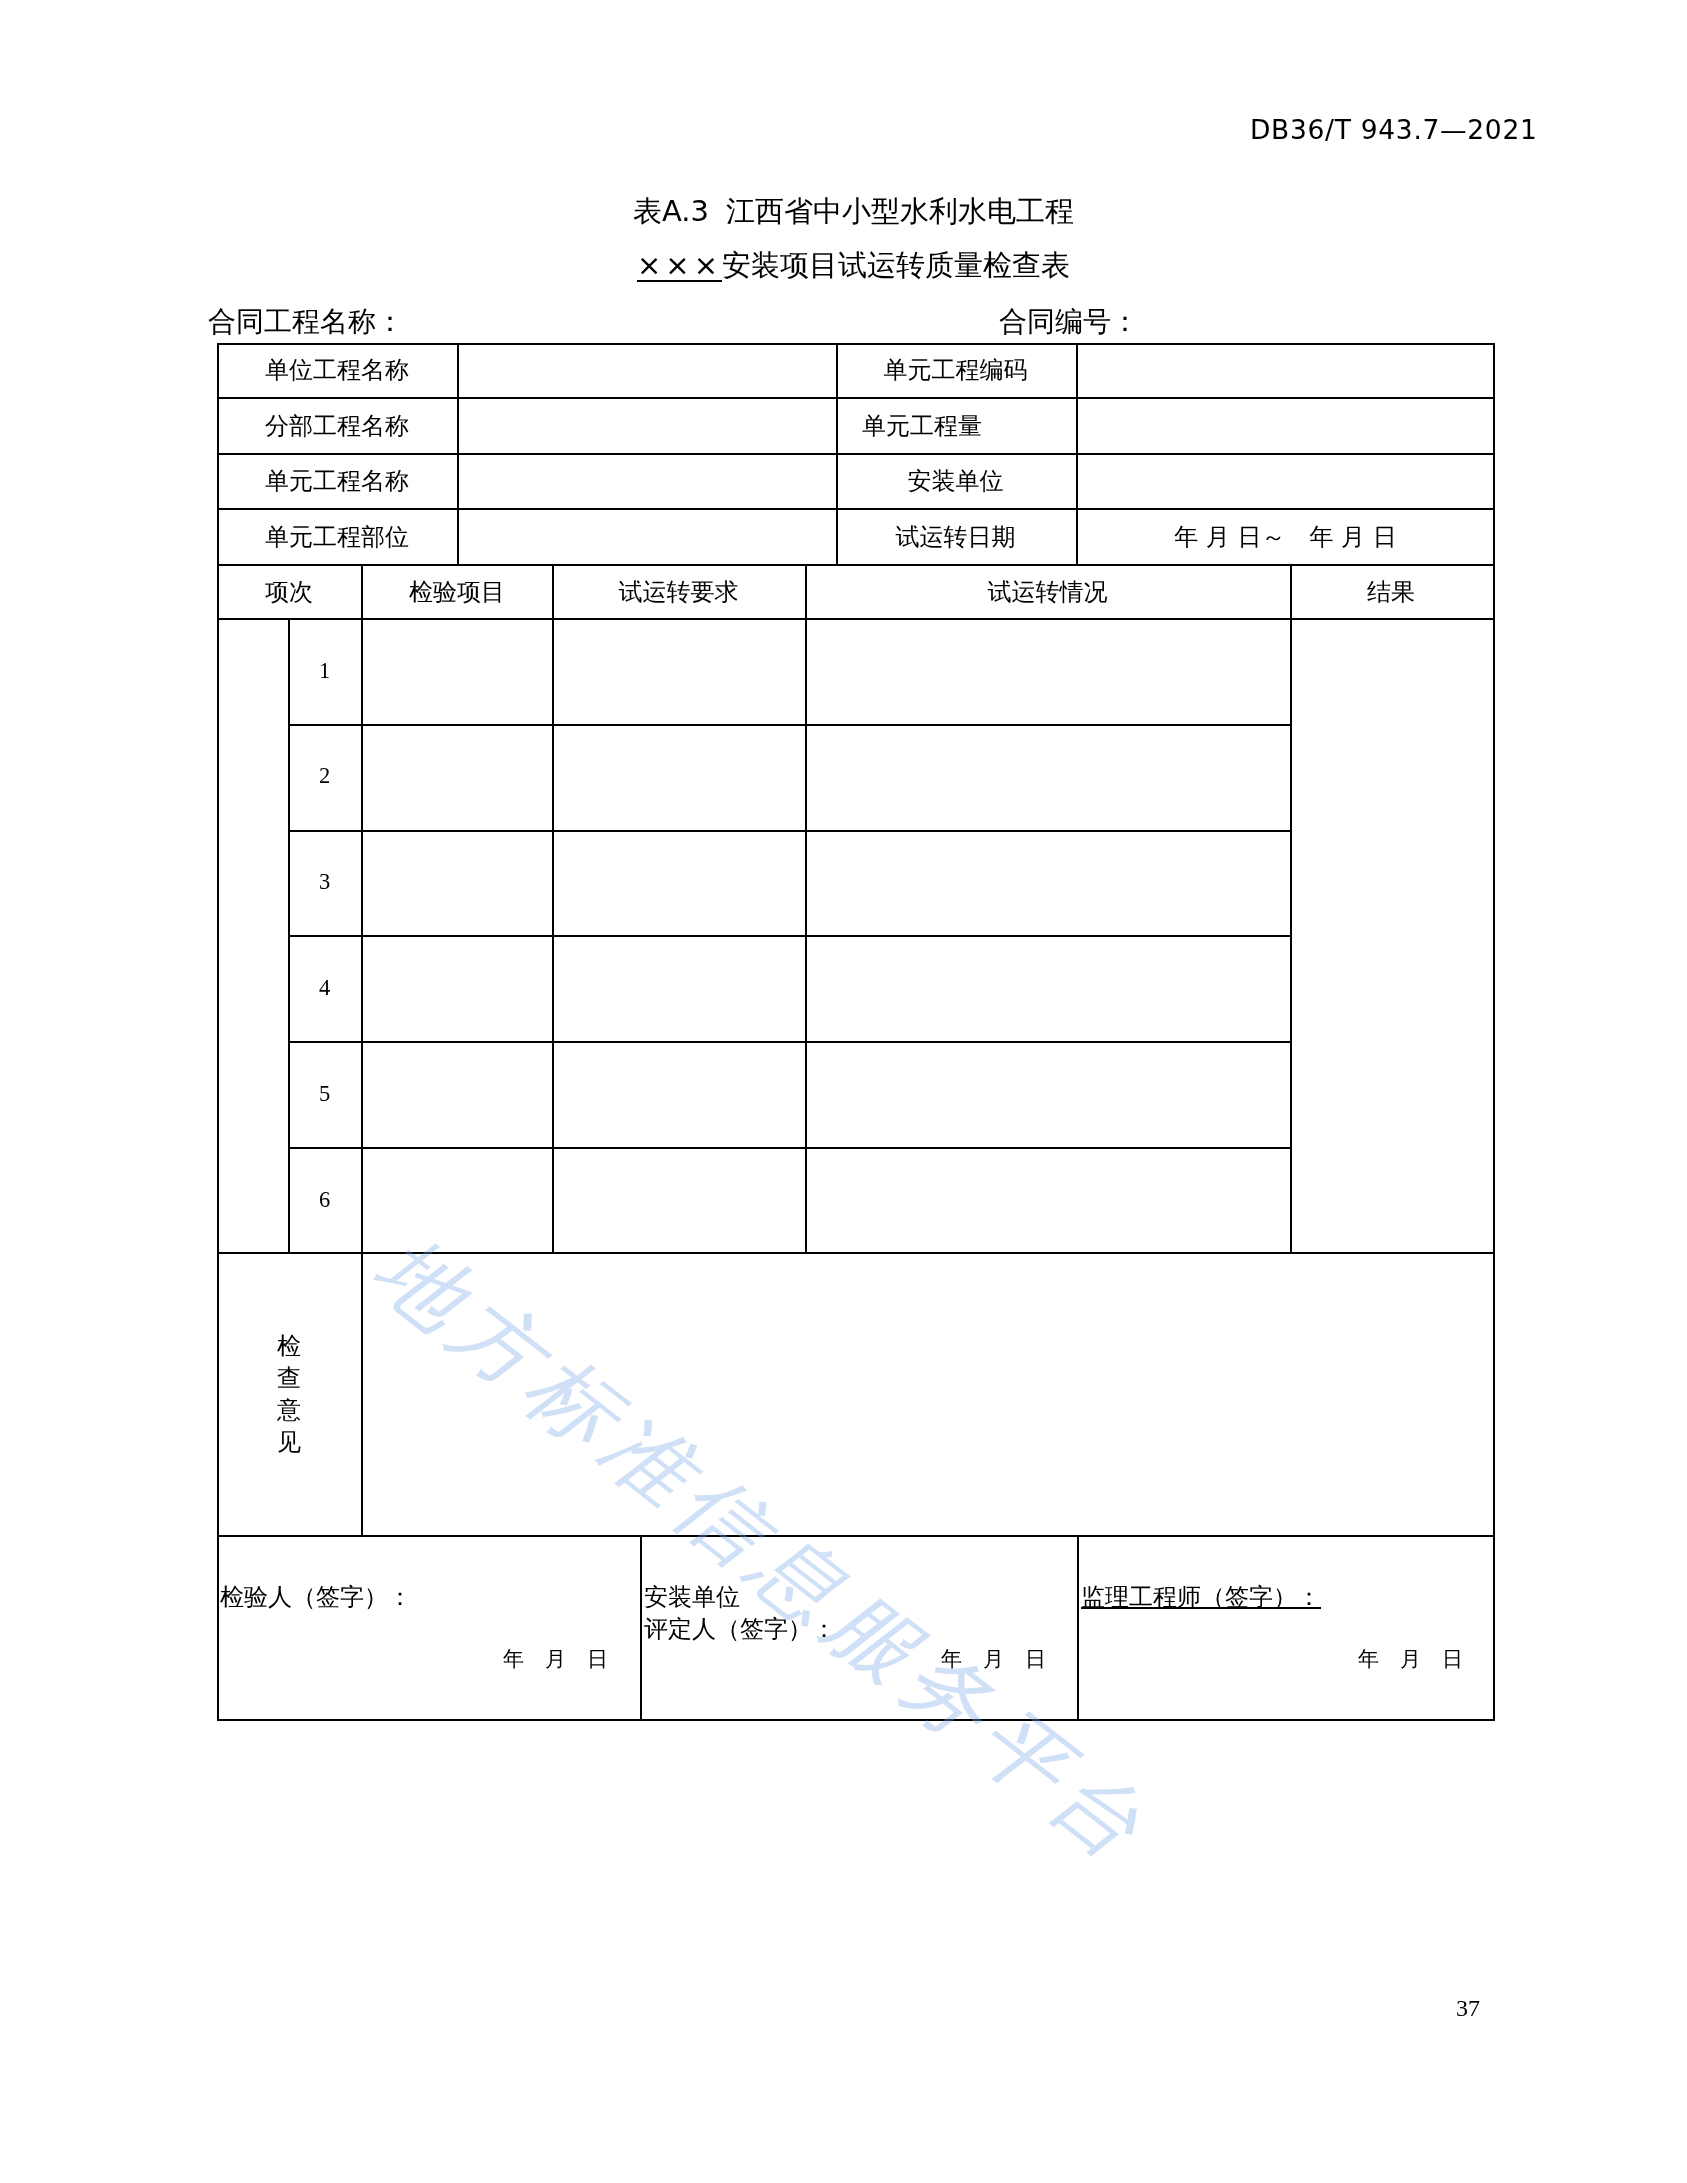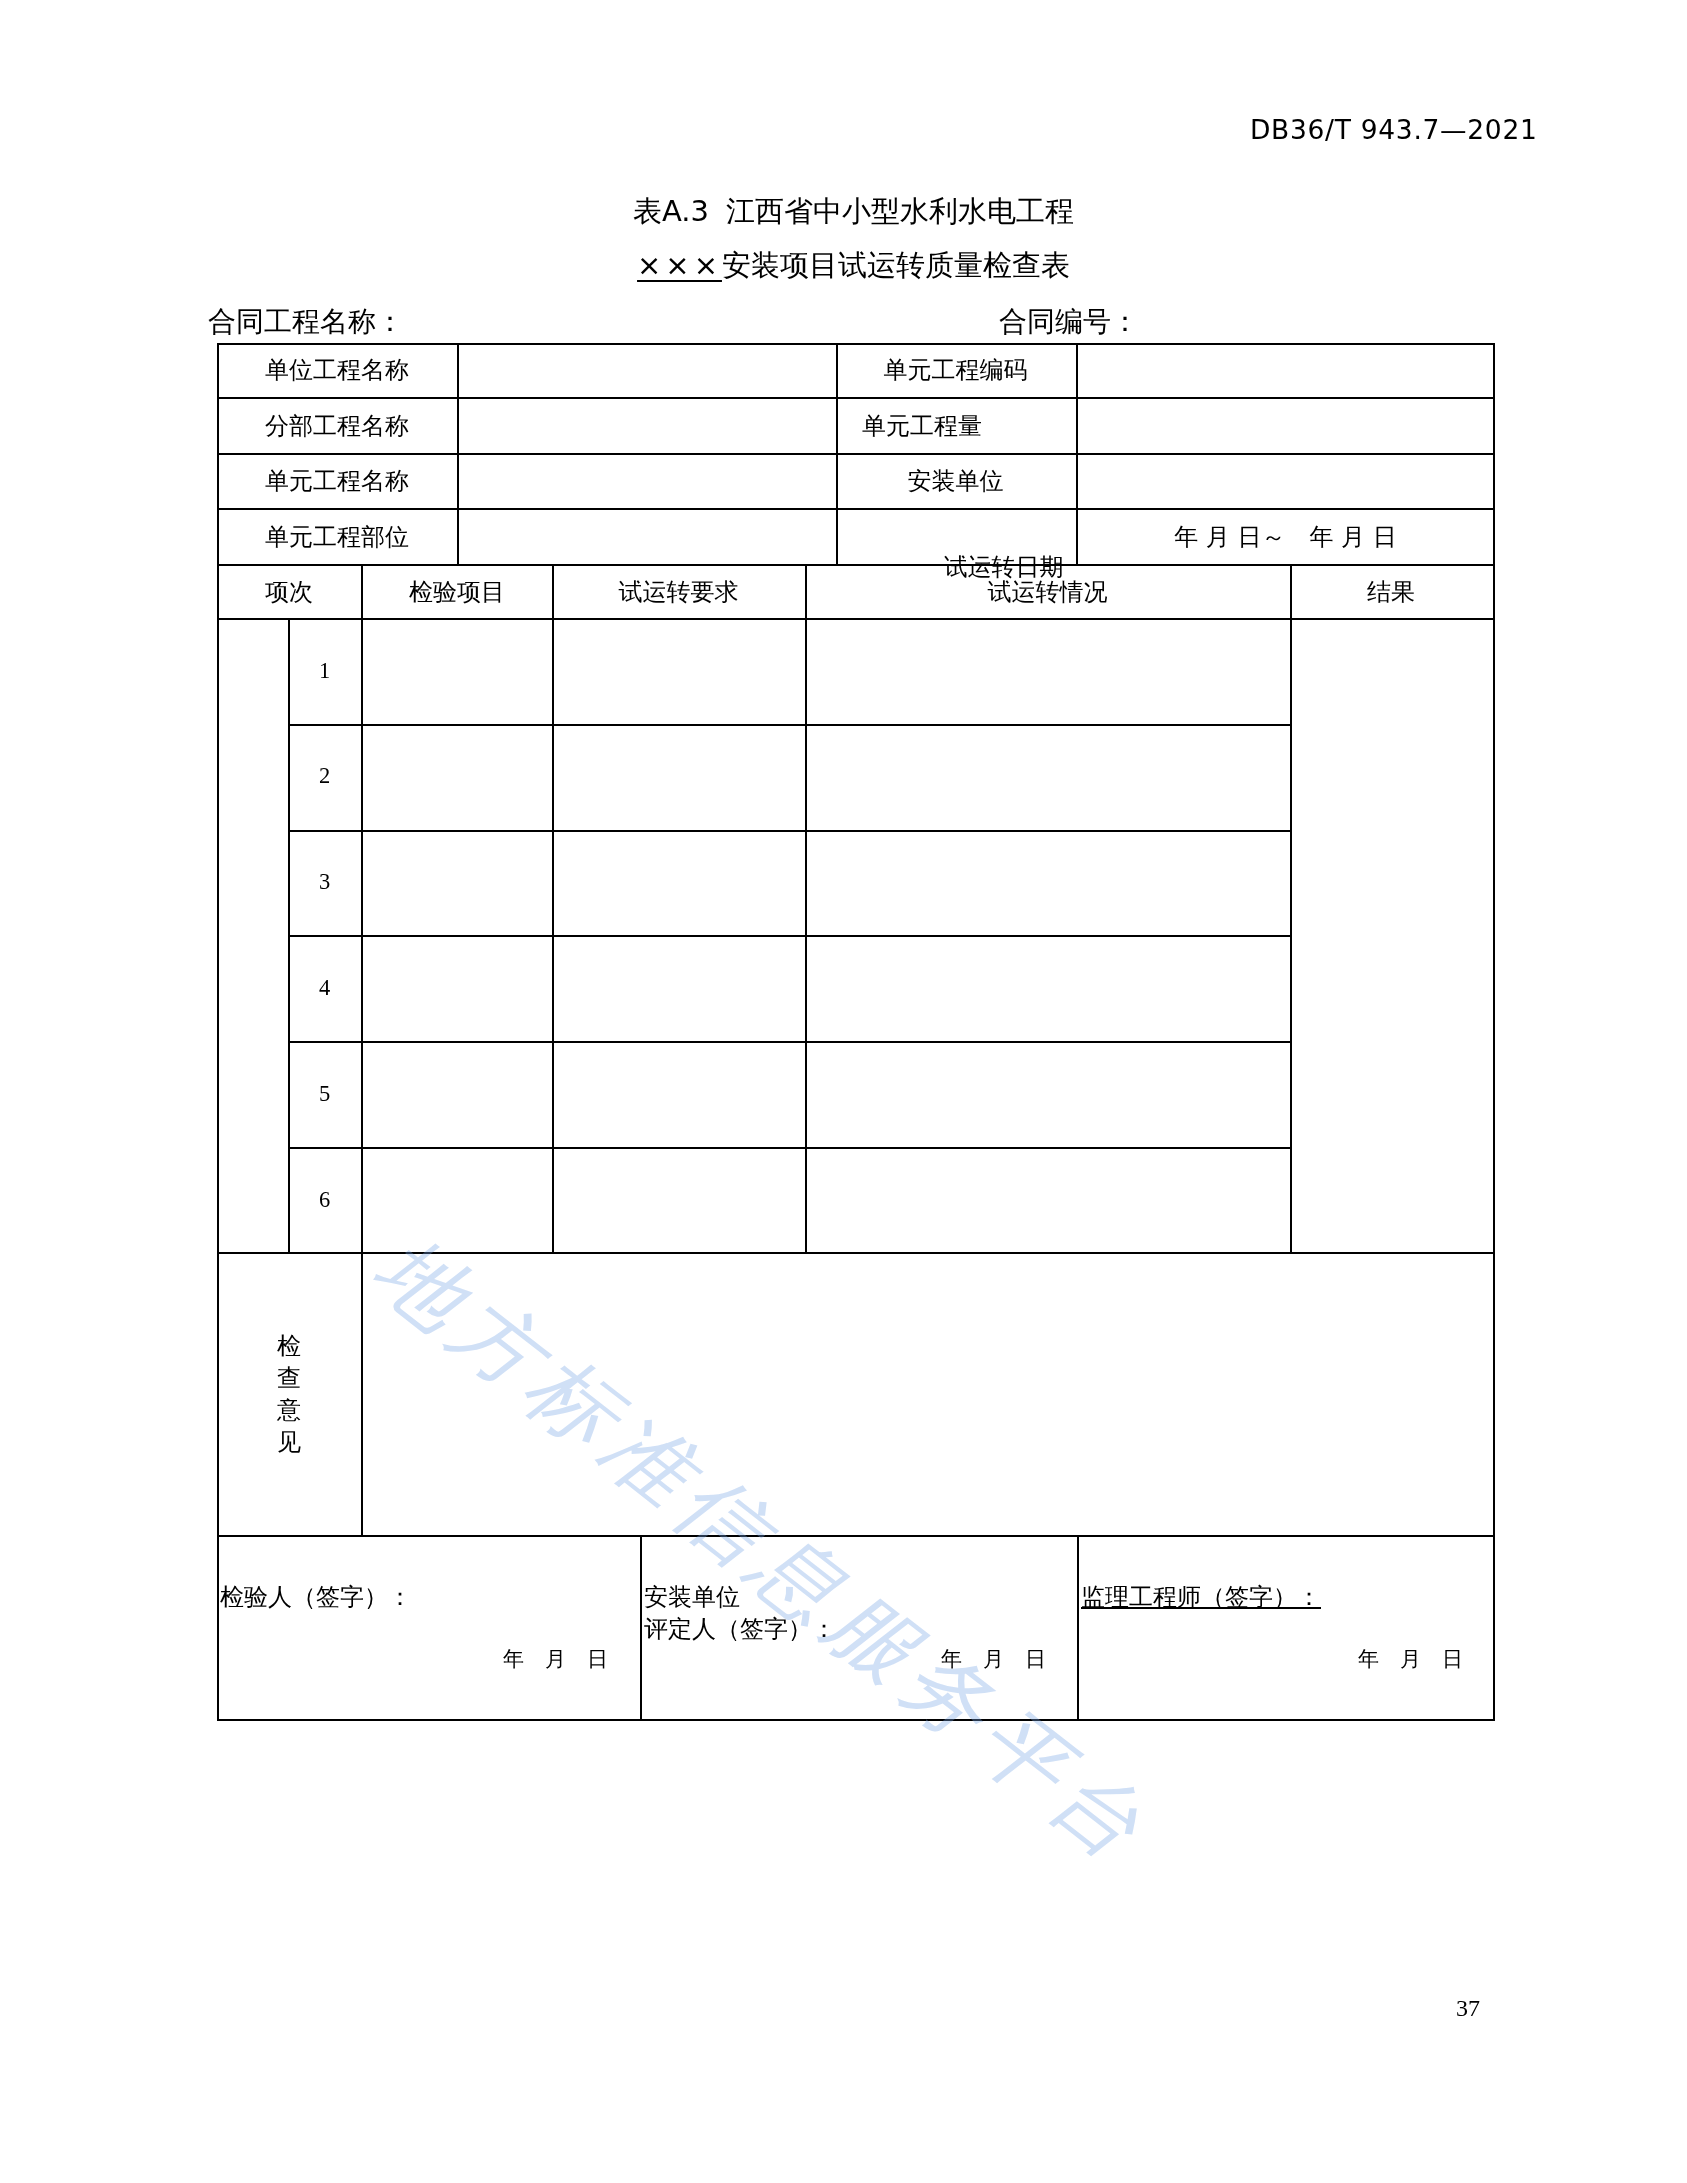--- a/index.html
+++ b/index.html
@@ -113,21 +113,21 @@
 <div class="cell-text" style="left:820px; width:204px; top:410px;">单元工程量</div>
 <div class="input-cell" style="left:1078px; width:415px; top:399px; height:54px;"></div>
 
 <div class="cell-text" style="left:218px; width:238px; top:465px;">单元工程名称</div>
 <div class="input-cell" style="left:458px; width:378px; top:455px; height:54px;"></div>
 <div class="cell-text" style="left:836px; width:239px; top:465px;">安装单位</div>
 <div class="input-cell" style="left:1078px; width:415px; top:455px; height:54px;"></div>
 
 <div class="cell-text" style="left:218px; width:238px; top:521px;text-align:center;">单元工程部位</div>
 <div class="input-cell" style="left:458px; width:378px; top:510px; height:54px;"></div>
-<div class="cell-text" style="left:836px; width:239px; top:551px;margin-left:48px;">试运转日期</div>
+<div class="cell-text" style="left:836px; width:239px; top:521px;">试运转日期</div>
 <div class="cell-text" style="left:1078px; width:415px; top:521px;">年 月 日～　年 月 日</div>
 
 <div class="cell-text" style="left:218px; width:142px; top:576px;">项次</div>
 <div class="cell-text" style="left:361px; width:192px; top:576px;">检验项目</div>
 <div class="cell-text" style="left:552px; width:253px; top:576px;">试运转要求</div>
 <div class="cell-text" style="left:805px; width:485px; top:576px;">试运转情况</div>
 <div class="cell-text" style="left:1290px; width:202px; top:576px;">结果</div>
 
 <div>
   <div class="num" style="top:658px;">1</div>

